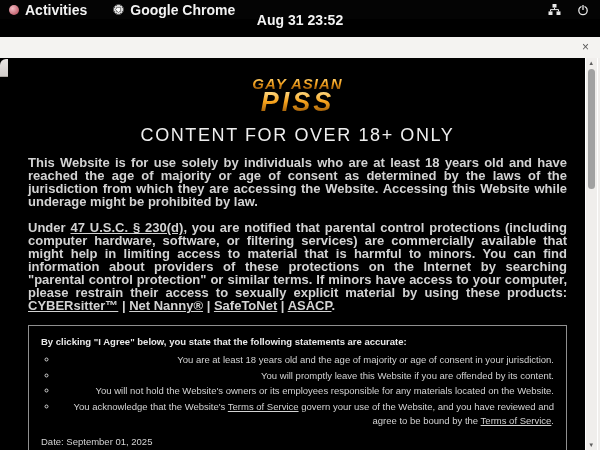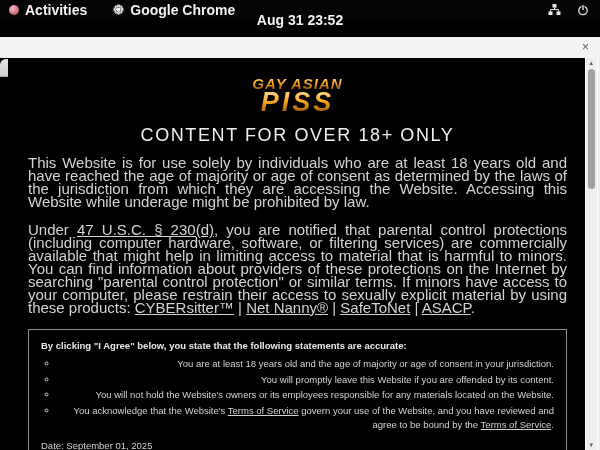--- a/index.html
+++ b/index.html
@@ -41,21 +41,21 @@
   .logo{text-align:center;margin-top:18px;line-height:1;}
   .logo span{display:block;font-weight:900;font-style:italic;
     background:linear-gradient(180deg,#ffe59a 0%,#f7a21b 48%,#7d4403 100%);
     -webkit-background-clip:text;background-clip:text;color:transparent;-webkit-text-fill-color:transparent;
     filter:drop-shadow(0 1px 1px #000);}
   .logo-l1{font-size:15px;letter-spacing:1px;}
   .logo-l2{font-size:27px;letter-spacing:3px;margin-top:-2px;}
 
   .heading{margin-top:9px;text-align:center;color:#efefef;font-size:18px;letter-spacing:1.6px;font-weight:400;}
 
-  .para{color:#d3d3d3;font-size:15px;line-height:13px;text-align:justify;}
+  .para{color:#d3d3d3;font-size:13px;line-height:13px;text-align:justify;font-weight:bold;}
   .p1{margin-top:10px;}
   .p2{}
   .para a,.agree-box a{color:inherit;text-decoration:underline;cursor:pointer;}
 
   .agree-box{margin-top:8px;border:1px solid #8f8f8f;padding:9px 12px 10px;
     color:#d3d3d3;font-size:9.5px;line-height:13px;}
   .box-intro{font-weight:700;color:#e9e9e9;}
   .agree-box ul{margin:5px 0 0;padding-left:17px;list-style-type:circle;text-align:right;}
   .agree-box li{margin-bottom:1.5px;line-height:14px;}
   .agree-box li::marker{color:#d3d3d3;}

